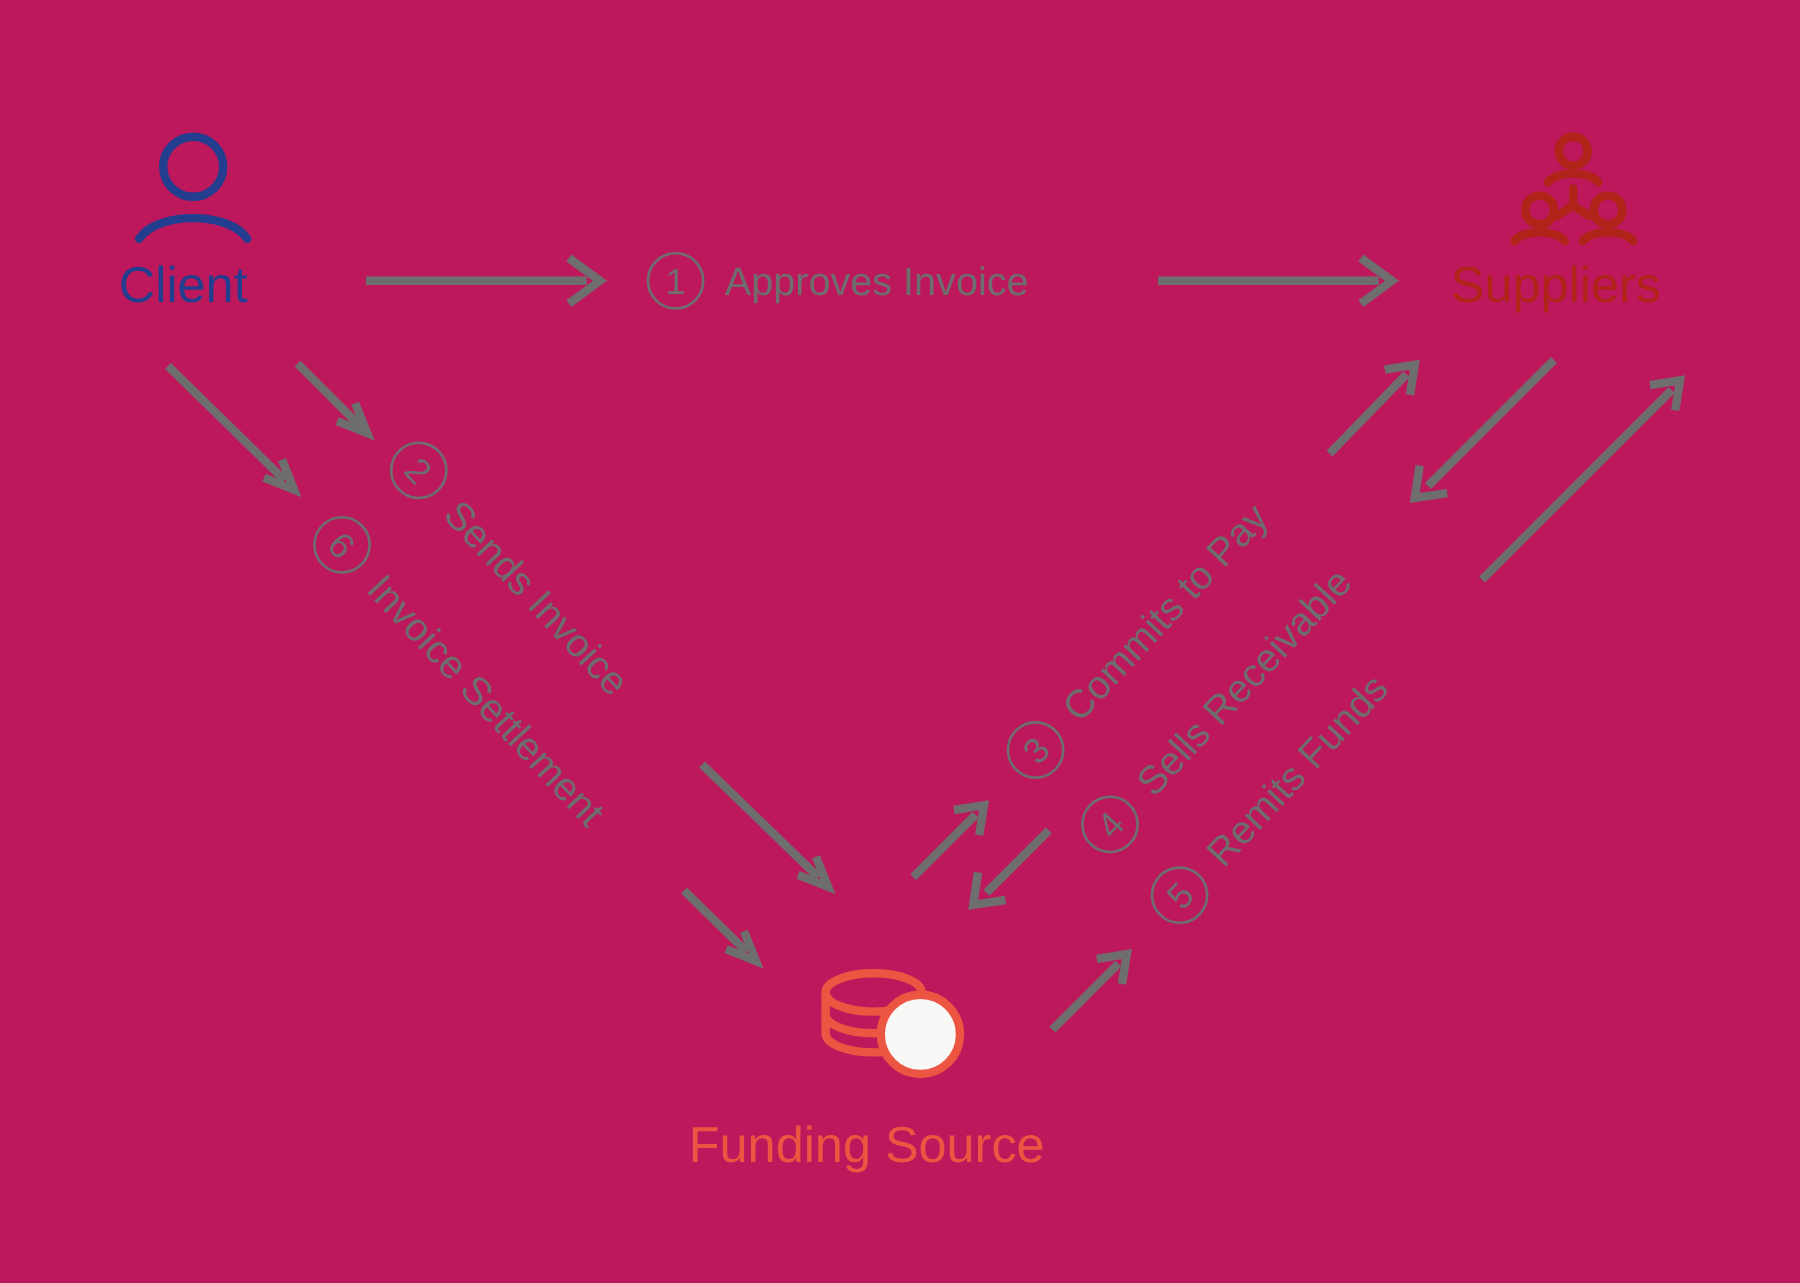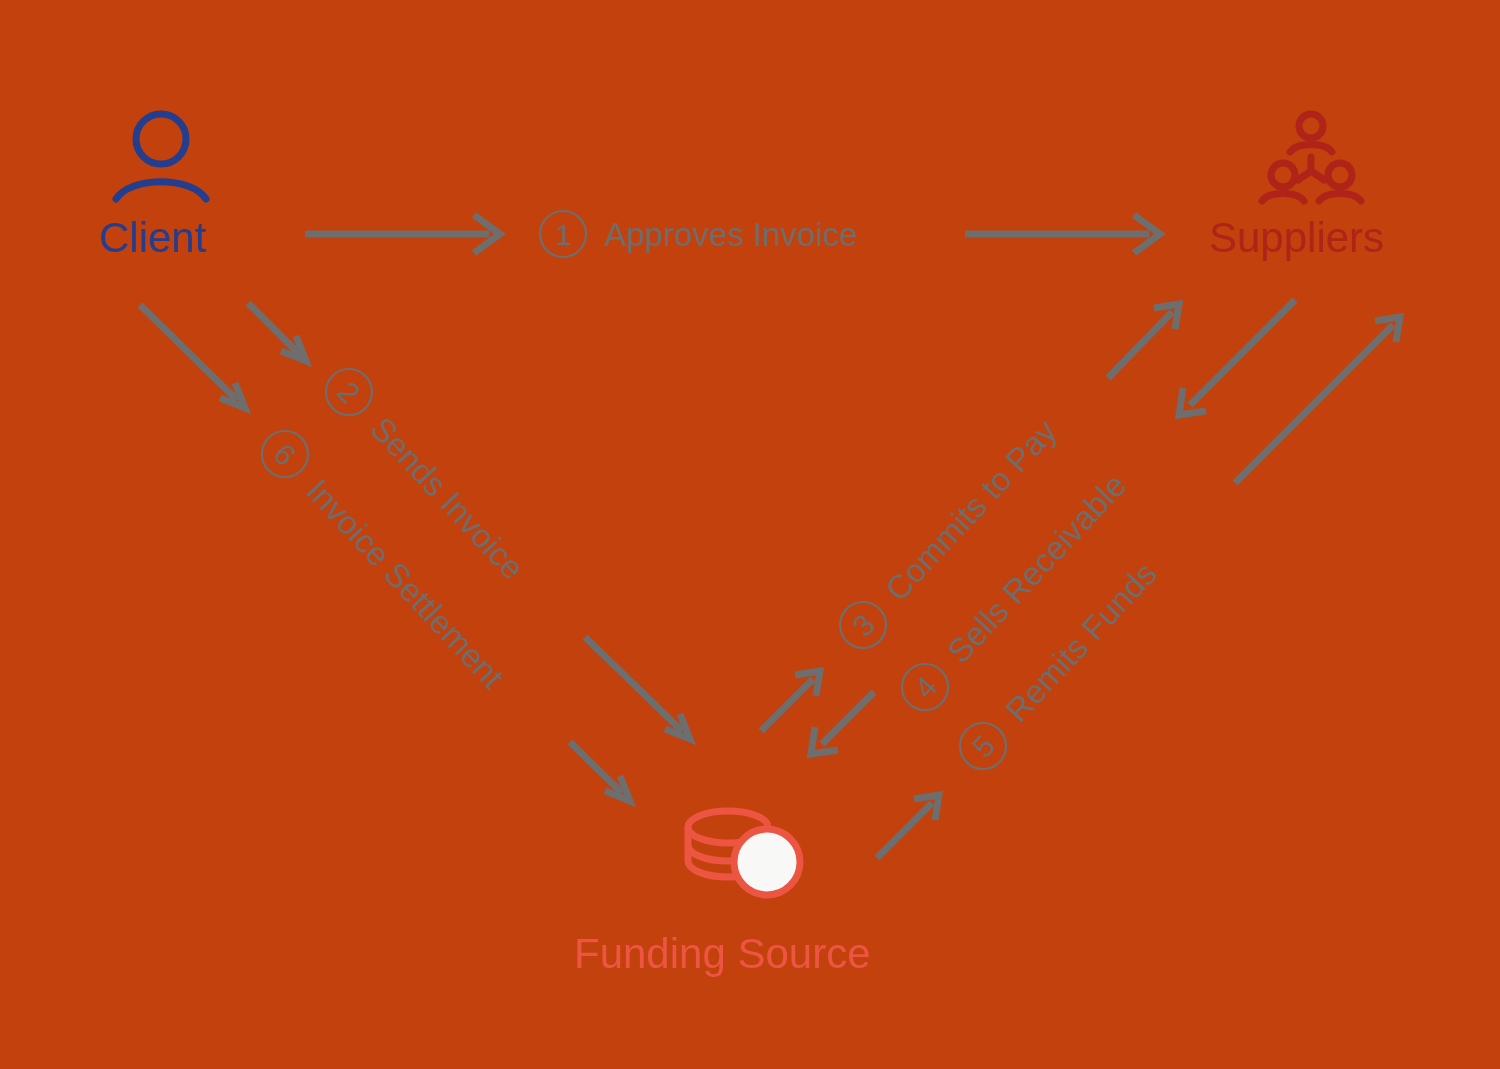--- a/index.html
+++ b/index.html
@@ -11,21 +11,21 @@
   body {
     width: 1500px;
     height: 1069px;
     font-family: "Liberation Sans", sans-serif;
     overflow: hidden;
   }
   #diagram-root {
     position: relative;
     width: 1500px;
     height: 1069px;
-    background: #c2410c;
+    background: #be185d;
   }
   svg.canvas {
     position: absolute;
     top: 0;
     left: 0;
     width: 1500px;
     height: 1069px;
     display: block;
   }
   .node-label {

